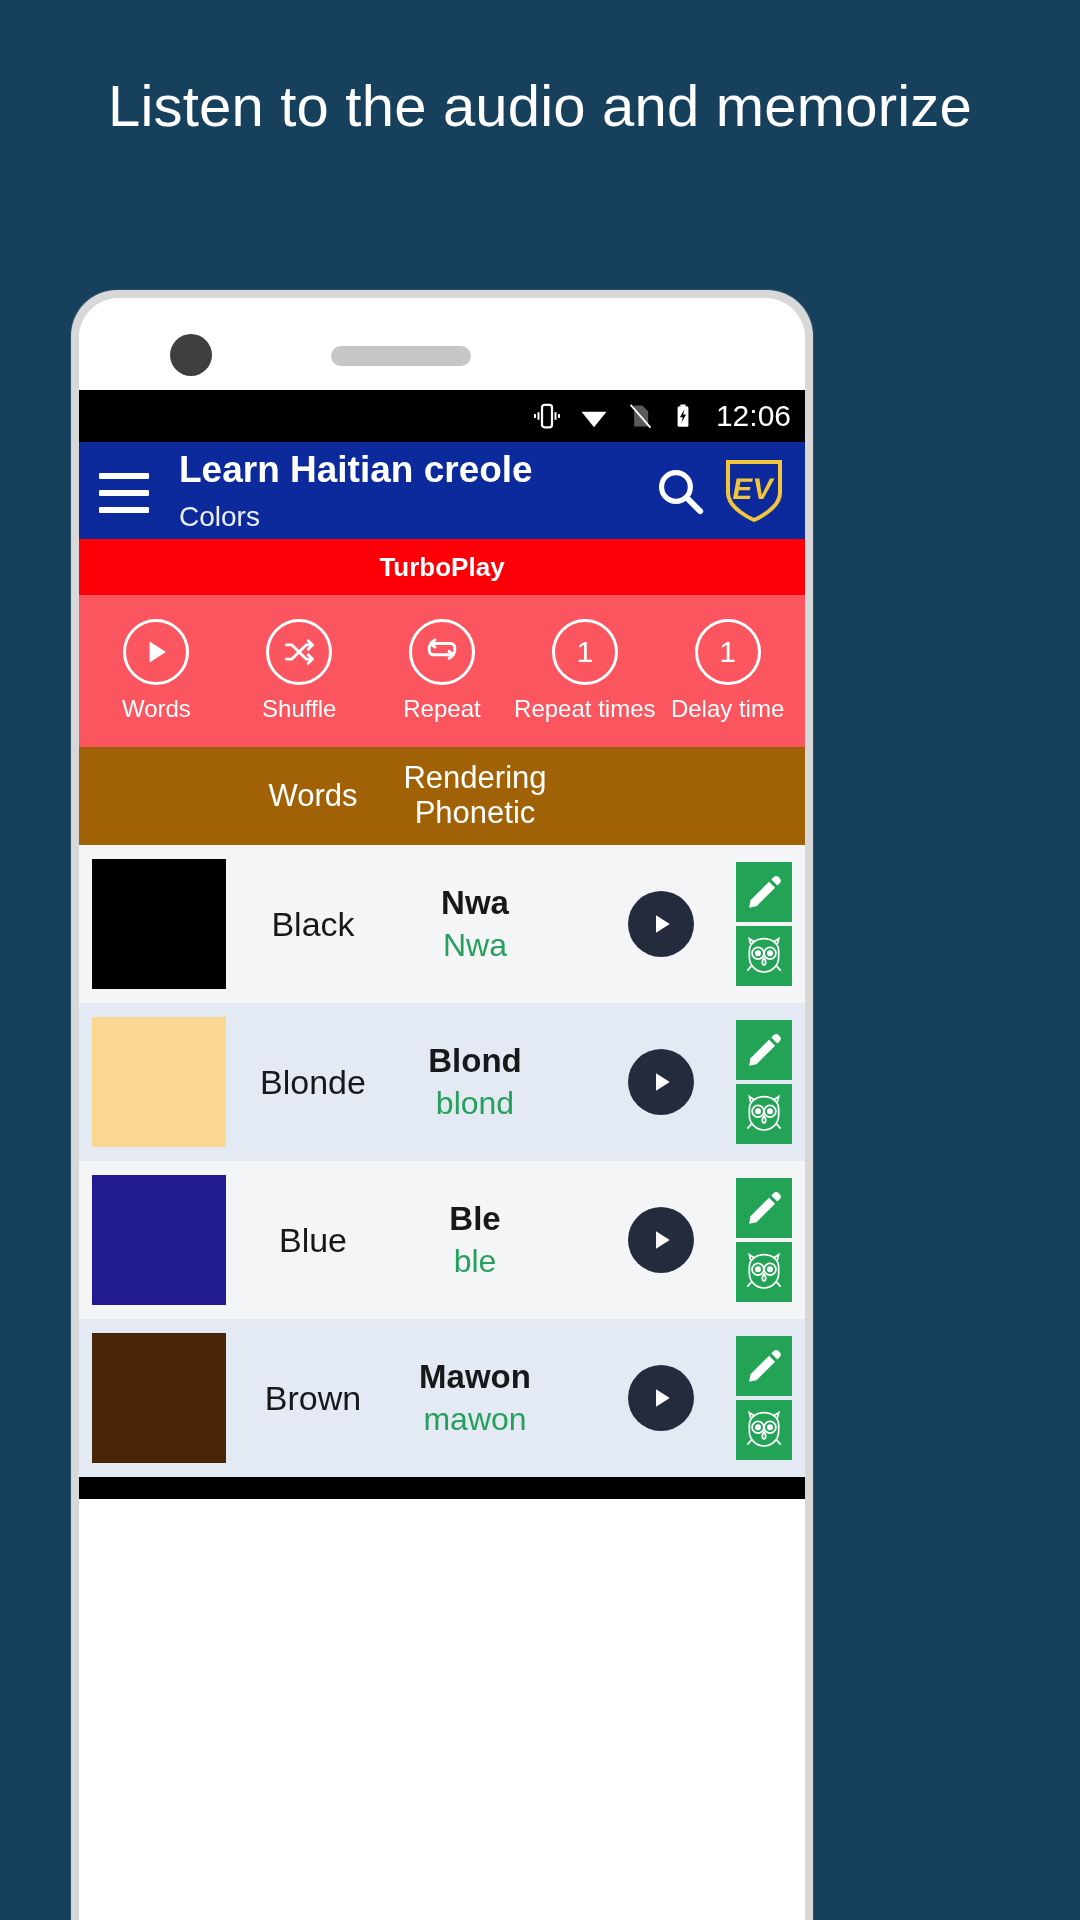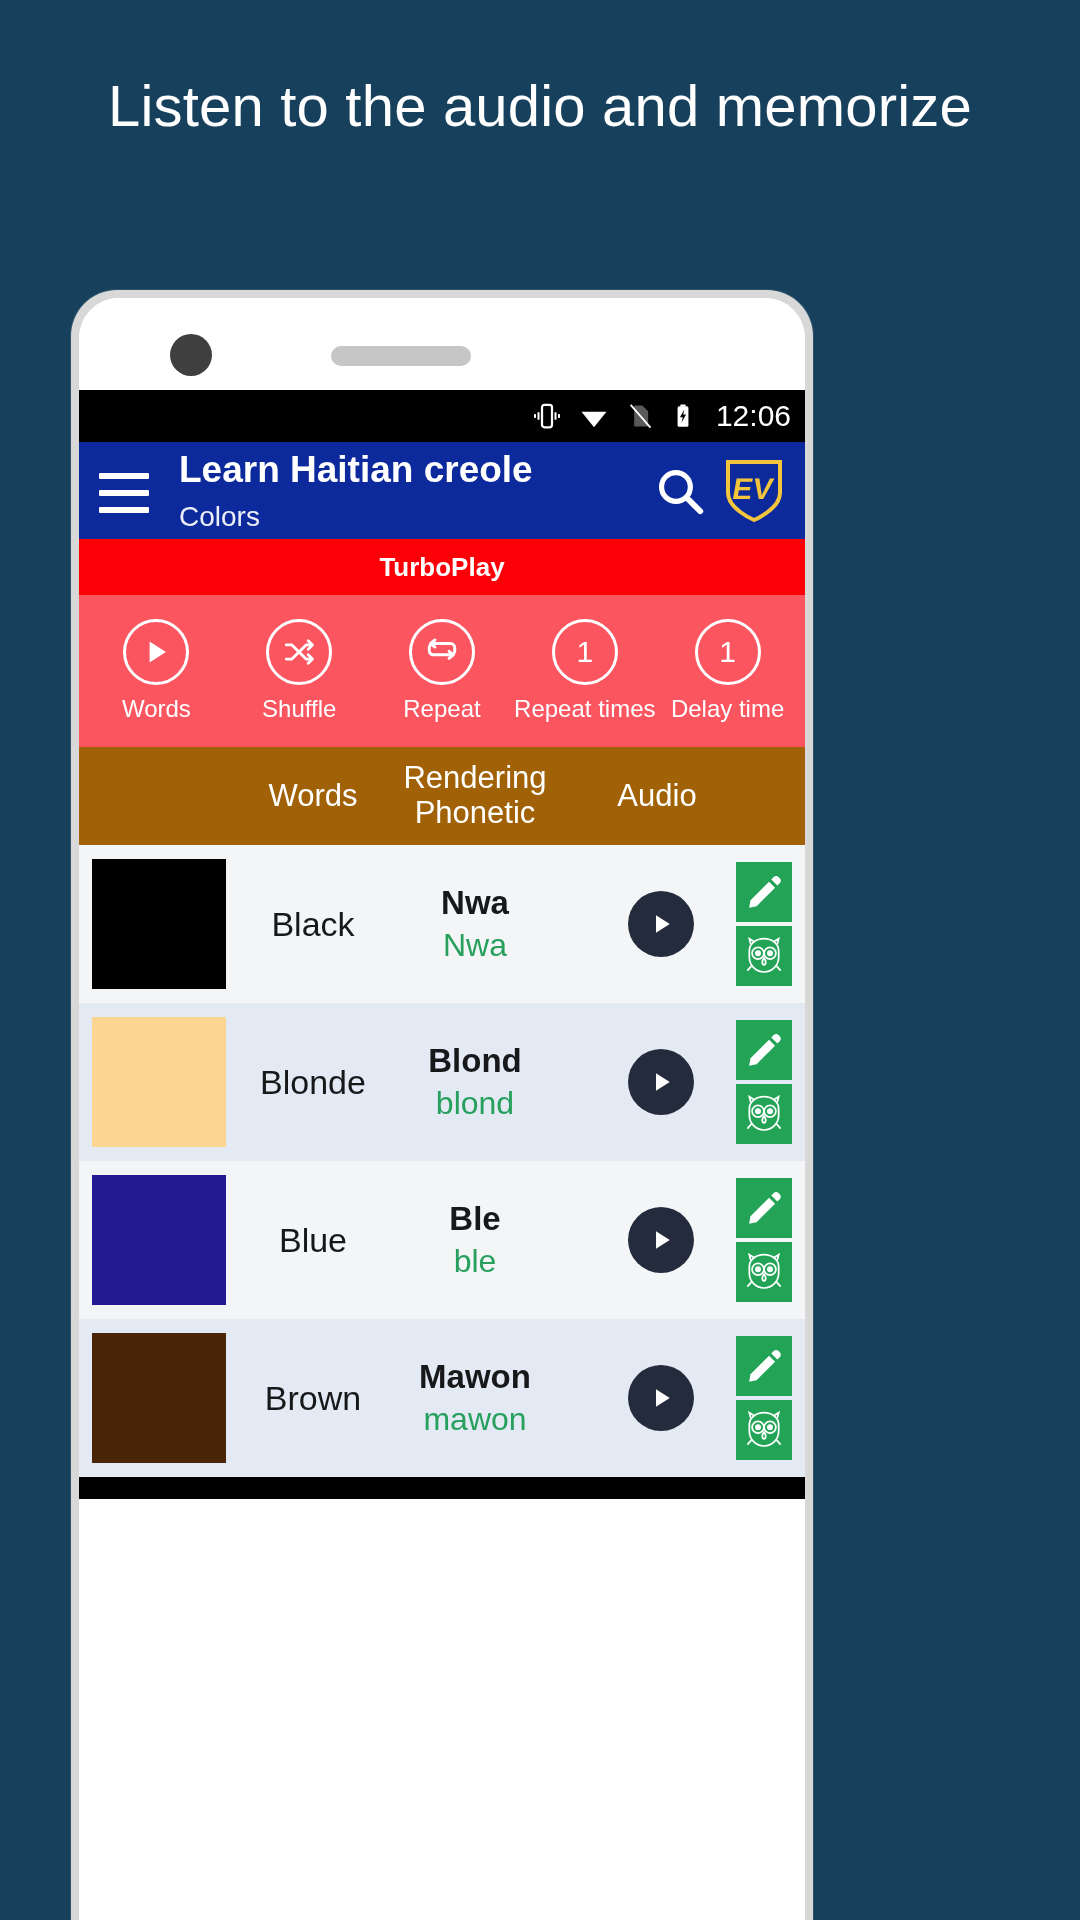--- a/index.html
+++ b/index.html
@@ -335,21 +335,20 @@
 
     </div>
 
     <div class="thead">
       <div class="th-swatch"></div>
       <div class="th-word">Words</div>
       <div class="th-render">
         <div>Rendering</div>
         <div>Phonetic</div>
       </div>
-      <div class="th-audio">Audio</div>
     </div>
 
     <div class="rows">
 
       <div class="row norm">
         <div class="swatch-cell">
           <div class="swatch" style="background:#000000"></div>
         </div>
         <div class="word-cell">Black</div>
         <div class="render-cell">

